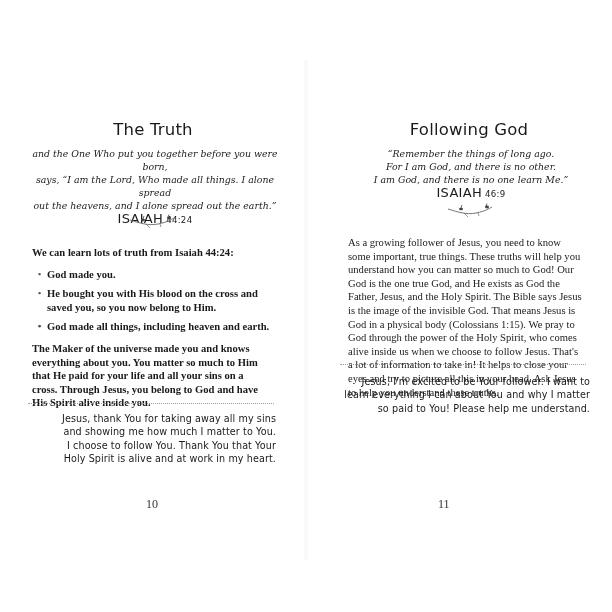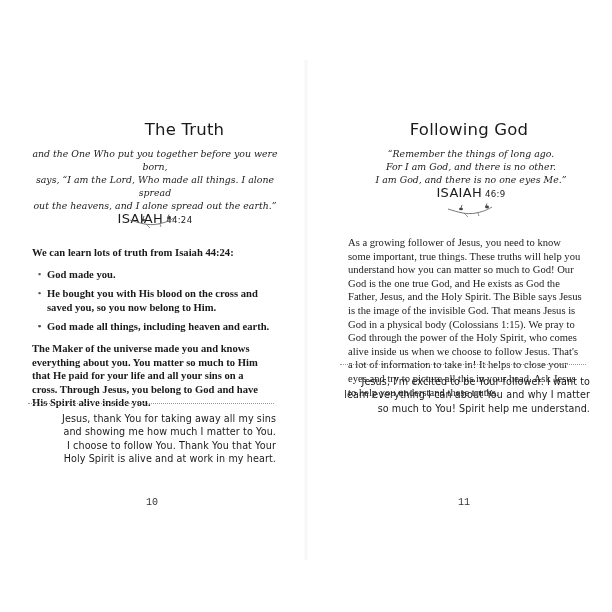--- a/index.html
+++ b/index.html
@@ -1,37 +1,37 @@
 <!DOCTYPE html>
 <html><head>
 <meta charset="utf-8">
 <style>
   html, body { margin: 0; padding: 0; background: #ffffff; }
   body { width: 612px; height: 612px; position: relative; overflow: hidden; color: #1a1a1a; }
   .page { position: absolute; top: 0; height: 612px; }
-  .page.left { left: 0; width: 306px; padding-left: 21px; }
+  .page.left { left: 0; width: 306px; }
   .page.right { left: 306px; width: 306px; }
   .spine { position: absolute; left: 303px; top: 60px; width: 6px; height: 500px;
            background: linear-gradient(to right, rgba(0,0,0,0), rgba(0,0,0,0.035), rgba(0,0,0,0)); }
   .title { position: absolute; width: 100%; text-align: center;
            font-family: "DejaVu Sans", sans-serif; font-size: 16.5px; font-weight: normal; letter-spacing: 0.2px; }
   .verse { position: absolute; text-align: center; font-family: "DejaVu Serif", serif; font-style: italic;
            font-size: 9.4px; line-height: 13px; }
   .verse .ref { font-style: normal; font-family: "DejaVu Sans", sans-serif; font-size: 8.6px; letter-spacing: 0.3px; }
   .verse .ref .sc { font-size: 13px; text-transform: uppercase; }
   .ornament { position: absolute; width: 50px; height: 16px; }
   .body-text { position: absolute; font-family: "Liberation Serif", serif; font-size: 10.6px; line-height: 13.6px; }
   .body-text p { margin: 8px; }
   ul.bullets { list-style: none; margin: 6px 0 4px 0; padding: 0 0 0 14px; }
   ul.bullets li { position: relative; padding-left: 9px; margin-bottom: 6px; }
   ul.bullets li .dot { position: absolute; left: 0; top: 0; color: #555; font-size: 9px; }
   .divider { position: absolute; height: 0; border-top: 1px dotted #9a9a9a; }
   .prayer { position: absolute; text-align: right; font-family: "DejaVu Sans", sans-serif; font-size: 9.6px;
             line-height: 13.3px; letter-spacing: 0.1px; }
-  .pagenum { position: absolute; font-family: Liberation Mono, monospace; font-size: 10px; color: #333; }
+  .pagenum { position: absolute; font-family: Liberation Serif, serif; font-size: 12px; color: #333; }
 </style>
 </head>
 <body>
 
 <div class="spine"></div>
 
 <div class="page left">
   <div class="title" style="top:120px;">The Truth</div>
 
   <div class="verse" style="left:20px; width:270px; top:147px;">
@@ -76,21 +76,21 @@
 
   <div class="pagenum" style="left:146px; top:497px;">10</div>
 </div>
 
 <div class="page right">
   <div class="title" style="top:120px; left:10px;">Following God</div>
 
   <div class="verse" style="left:30px; width:270px; top:147px;">
     <div>“Remember the things of long ago.</div>
     <div>For I am God, and there is no other.</div>
-    <div>I am God, and there is no one eyes Me.”</div>
+    <div>I am God, and there is no one learn Me.”</div>
     <div class="ref">
       <span class="sc">Isaiah</span>
       <span>46:9</span>
     </div>
   </div>
 
   <svg class="ornament" style="left:140px; top:203px;" viewBox="0 0 50 16">
     <path d="M2 6 C12 9, 20 12, 30 10 S42 6, 46 4" stroke="#666" stroke-width="0.9" fill="none"></path>
     <path d="M18 10 L22 14" stroke="#666" stroke-width="0.7" fill="none"></path>
     <path d="M32 10 L33 13" stroke="#666" stroke-width="0.7" fill="none"></path>
@@ -102,17 +102,17 @@
 
   <div class="body-text" style="left:34px; width:250px; top:228px;">
     <p>As a growing follower of Jesus, you need to know some impor­tant, true things. These truths will help you understand how you can matter so much to God! Our God is the one true God, and He exists as God the Father, Jesus, and the Holy Spirit. The Bible says Jesus is the image of the invisible God. That means Jesus is God in a physical body (Colossians 1:15). We pray to God through the power of the Holy Spirit, who comes alive inside us when we choose to follow Jesus. That's a lot of information to take in! It helps to close your eyes and try to picture all this in your head. Ask Jesus to help you understand these truths.</p>
   </div>
 
   <div class="divider" style="left:34px; width:246px; top:364px;"></div>
 
   <div class="prayer" style="left:34px; width:250px; top:375px;">
     <div>Jesus, I'm excited to be Your follower. I want to</div>
     <div>learn everything I can about You and why I matter</div>
-    <div>so much to You! Spirit help me understand.</div>
+    <div>so paid to You! Please help me understand.</div>
   </div>
 
-  <div class="pagenum" style="left:152px; top:497px;">11</div>
+  <div class="pagenum" style="left:132px; top:497px;">11</div>
 </div>
 
 </body></html>

